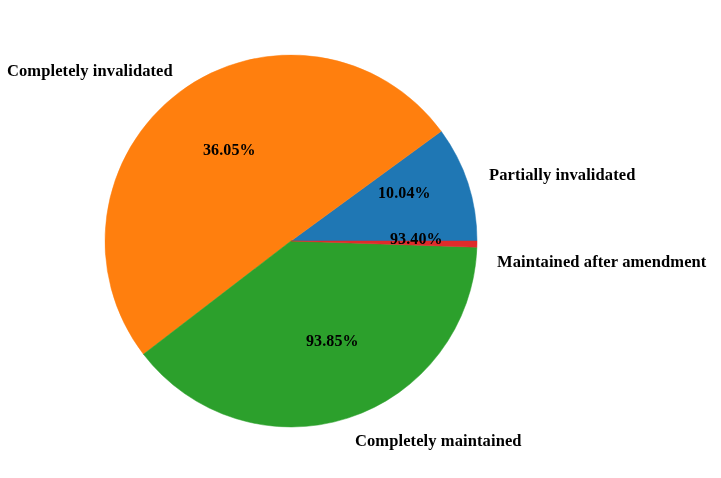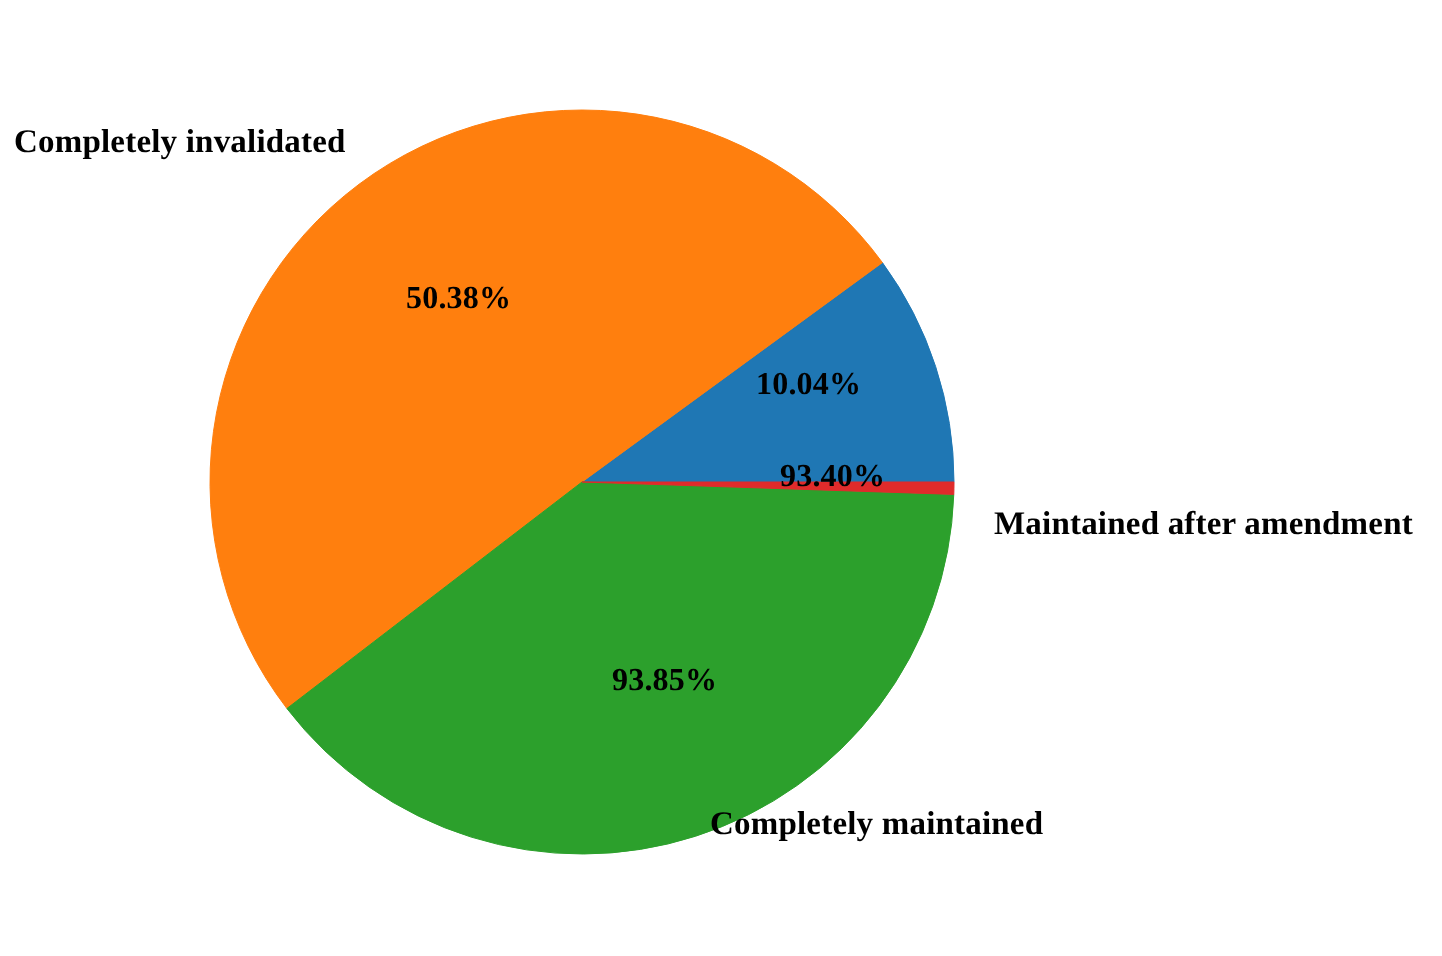--- a/index.html
+++ b/index.html
@@ -43,21 +43,21 @@
     font-size: 16.5px;
   }
   .pct-label {
     font-size: 16px;
   }
 
   
   #label-completely-invalidated { left: 7px;   top: 63px; }
   #label-partially-invalidated  { left: 489px; top: 167px; }
   #label-maintained-amendment   { left: 497px; top: 230px; margin-top: 24px; }
-  #label-completely-maintained  { left: 355px; top: 404px; }
+  #label-completely-maintained  { left: 355px; top: 433px; }
 
   
   #pct-completely-invalidated { left: 203px; top: 142px; }
   #pct-partially-invalidated  { left: 378px; top: 185px; }
   #pct-maintained-amendment   { left: 390px; top: 231px; }
   #pct-completely-maintained  { left: 306px; top: 333px; }
 </style>
 </head>
 <body>
 
@@ -68,26 +68,27 @@
     <g id="wedge-group">
         <path d="M 291 241 L 477.000 241.000 A 186 186 0 0 0 441.202 131.294 Z" fill="#1F77B4" stroke="#1F77B4" stroke-width="0.5"></path>
         <path d="M 291 241 L 441.202 131.294 A 186 186 0 1 0 143.460 354.261 Z" fill="#FF7F0E" stroke="#FF7F0E" stroke-width="0.5"></path>
         <path d="M 291 241 L 143.460 354.261 A 186 186 0 0 0 476.897 247.193 Z" fill="#2CA02C" stroke="#2CA02C" stroke-width="0.5"></path>
         <path d="M 291 241 L 476.897 247.193 A 186 186 0 0 0 477.000 241.000 Z" fill="#E02B2B" stroke="#E02B2B" stroke-width="0.5"></path>
       </g>
   </svg>
 
   <div class="cat-label" id="label-completely-invalidated">Completely invalidated</div>
 
+  <div class="cat-label" id="label-partially-invalidated">Partially invalidated</div>
 
   <div class="cat-label" id="label-maintained-amendment">Maintained after amendment</div>
 
   <div class="cat-label" id="label-completely-maintained">Completely maintained</div>
 
-  <div class="pct-label" id="pct-completely-invalidated">50.38%</div>
+  <div class="pct-label" id="pct-completely-invalidated">36.05%</div>
 
   <div class="pct-label" id="pct-partially-invalidated">10.04%</div>
 
   <div class="pct-label" id="pct-maintained-amendment">93.40%</div>
 
   <div class="pct-label" id="pct-completely-maintained">93.85%</div>
 
 </div>
 
 </body></html>

